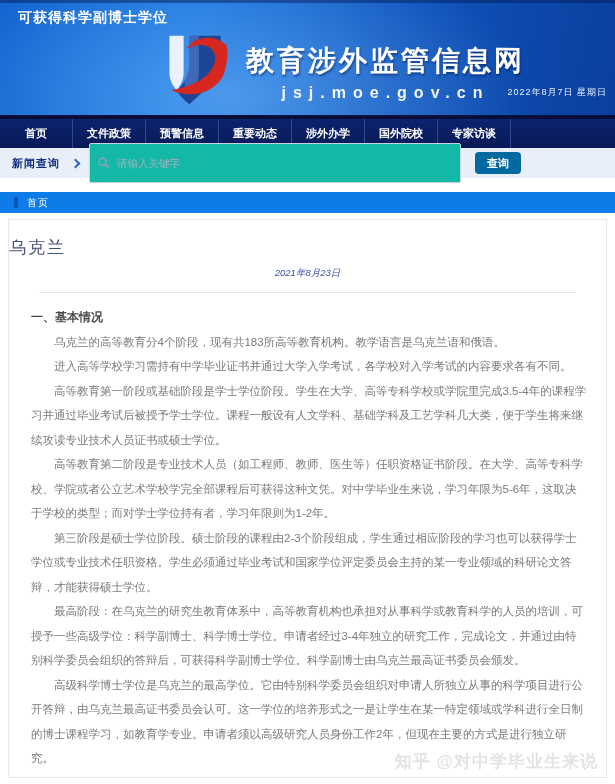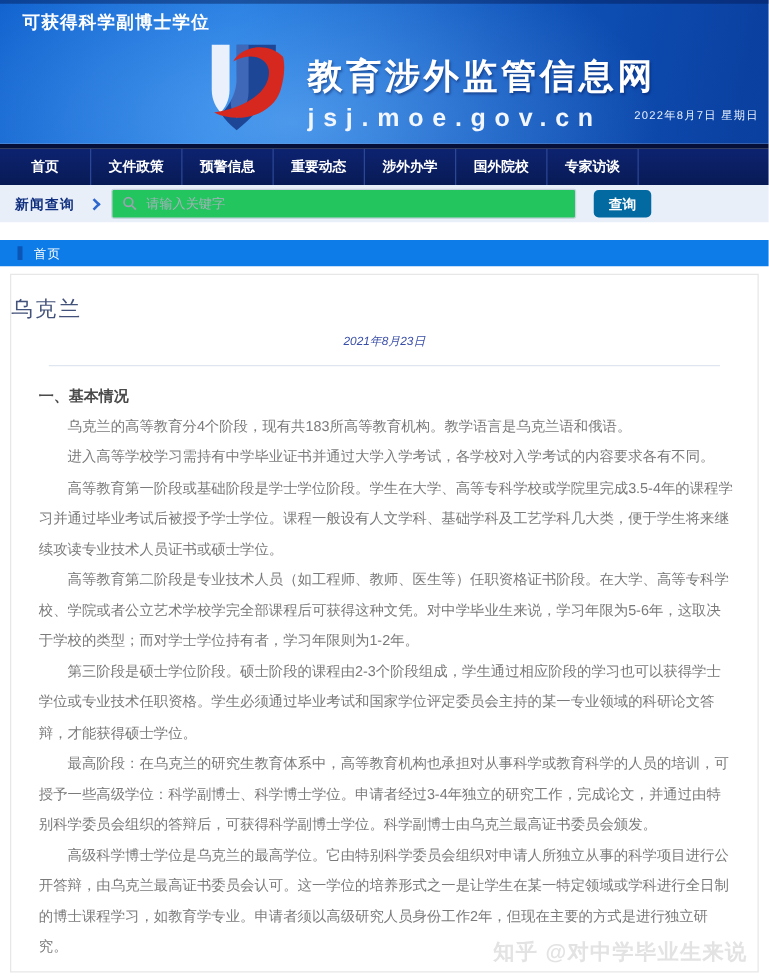--- a/index.html
+++ b/index.html
@@ -12,35 +12,35 @@
       radial-gradient(ellipse 420px 220px at 38% 85%, rgba(120,190,255,.55), rgba(120,190,255,0) 70%),
       linear-gradient(100deg,#1263cf 0%,#1a74dd 30%,#0f55bd 62%,#0a3f9e 100%);
   }
   .banner::before{content:"";position:absolute;top:0;left:0;right:0;height:3px;background:rgba(5,25,80,.45);}
   .ministry { position:absolute; top:9px; left:18px; color:#fff; font-size:14px; font-weight:bold; letter-spacing:1px; }
   .logo-wrap { position:absolute; left:158px; top:30px; display:flex; align-items:flex-start; }
   .logo-svg { width:76px; height:80px; }
   .site-text { margin-left:12px; }
   .site-title { color:#fff; font-size:28px; font-weight:bold; letter-spacing:3px; margin-top:12px;
     text-shadow:1px 2px 2px rgba(0,20,80,.45); }
-  .site-url { color:#f2f6ff; font-size:20px; font-weight:bold; letter-spacing:7px; margin-top:4px; }
+  .site-url { color:#f2f6ff; font-size:16px; font-weight:bold; letter-spacing:7px; margin-top:4px;text-align:center; }
   .banner-date { position:absolute; right:8px; bottom:16px; color:#eaf2ff; font-size:9px; letter-spacing:1px; }
 
   
   .nav { height:33px; background:linear-gradient(#0d2370,#081a55); display:flex; border-top:4px solid #050f38; }
   .nav-item { width:73px; height:100%; display:flex; align-items:center; justify-content:center;
     color:#fff; font-size:11px; font-weight:bold; border-right:1px solid #2b4796; cursor:pointer; }
   .nav-fill { flex:1; }
 
   
   .search-row { height:30px; background:#e9eff9; display:flex; align-items:center; padding:0 12px; }
   .search-label { color:#10307f; font-size:11px; font-weight:bold; letter-spacing:1px; }
   .chev { width:7px; height:7px; border-top:2px solid #2e66cf; border-right:2px solid #2e66cf;
     transform:rotate(45deg); margin:0 10px 0 12px; }
-  .search-box { flex:0 0 372px; height:24px; background:#22c55e; border:1px solid #c9d2e0; border-radius:2px;
+  .search-box { flex:0 0 372px; height:40px; background:#14b8a6; border:1px solid #c9d2e0; border-radius:2px;
     display:flex; align-items:center; padding:0 7px; }
   .mag { width:14px; height:14px; margin-right:6px; flex:none; }
   .search-input { border:none; outline:none; flex:1; font-size:10.5px; color:#444; background:transparent; }
   .search-input::placeholder { color:#a9b0bc; }
   .search-btn { margin-left:14px; width:46px; height:22px; background:#0369a1; color:#fff; border:none;
     border-radius:4px; font-size:11px; font-weight:bold; cursor:pointer; }
 
   
   .crumb-gap { height:14px; background:#fff; }
   .crumb { height:21px; background:#0d7ce8; display:flex; align-items:center; padding-left:14px; }

